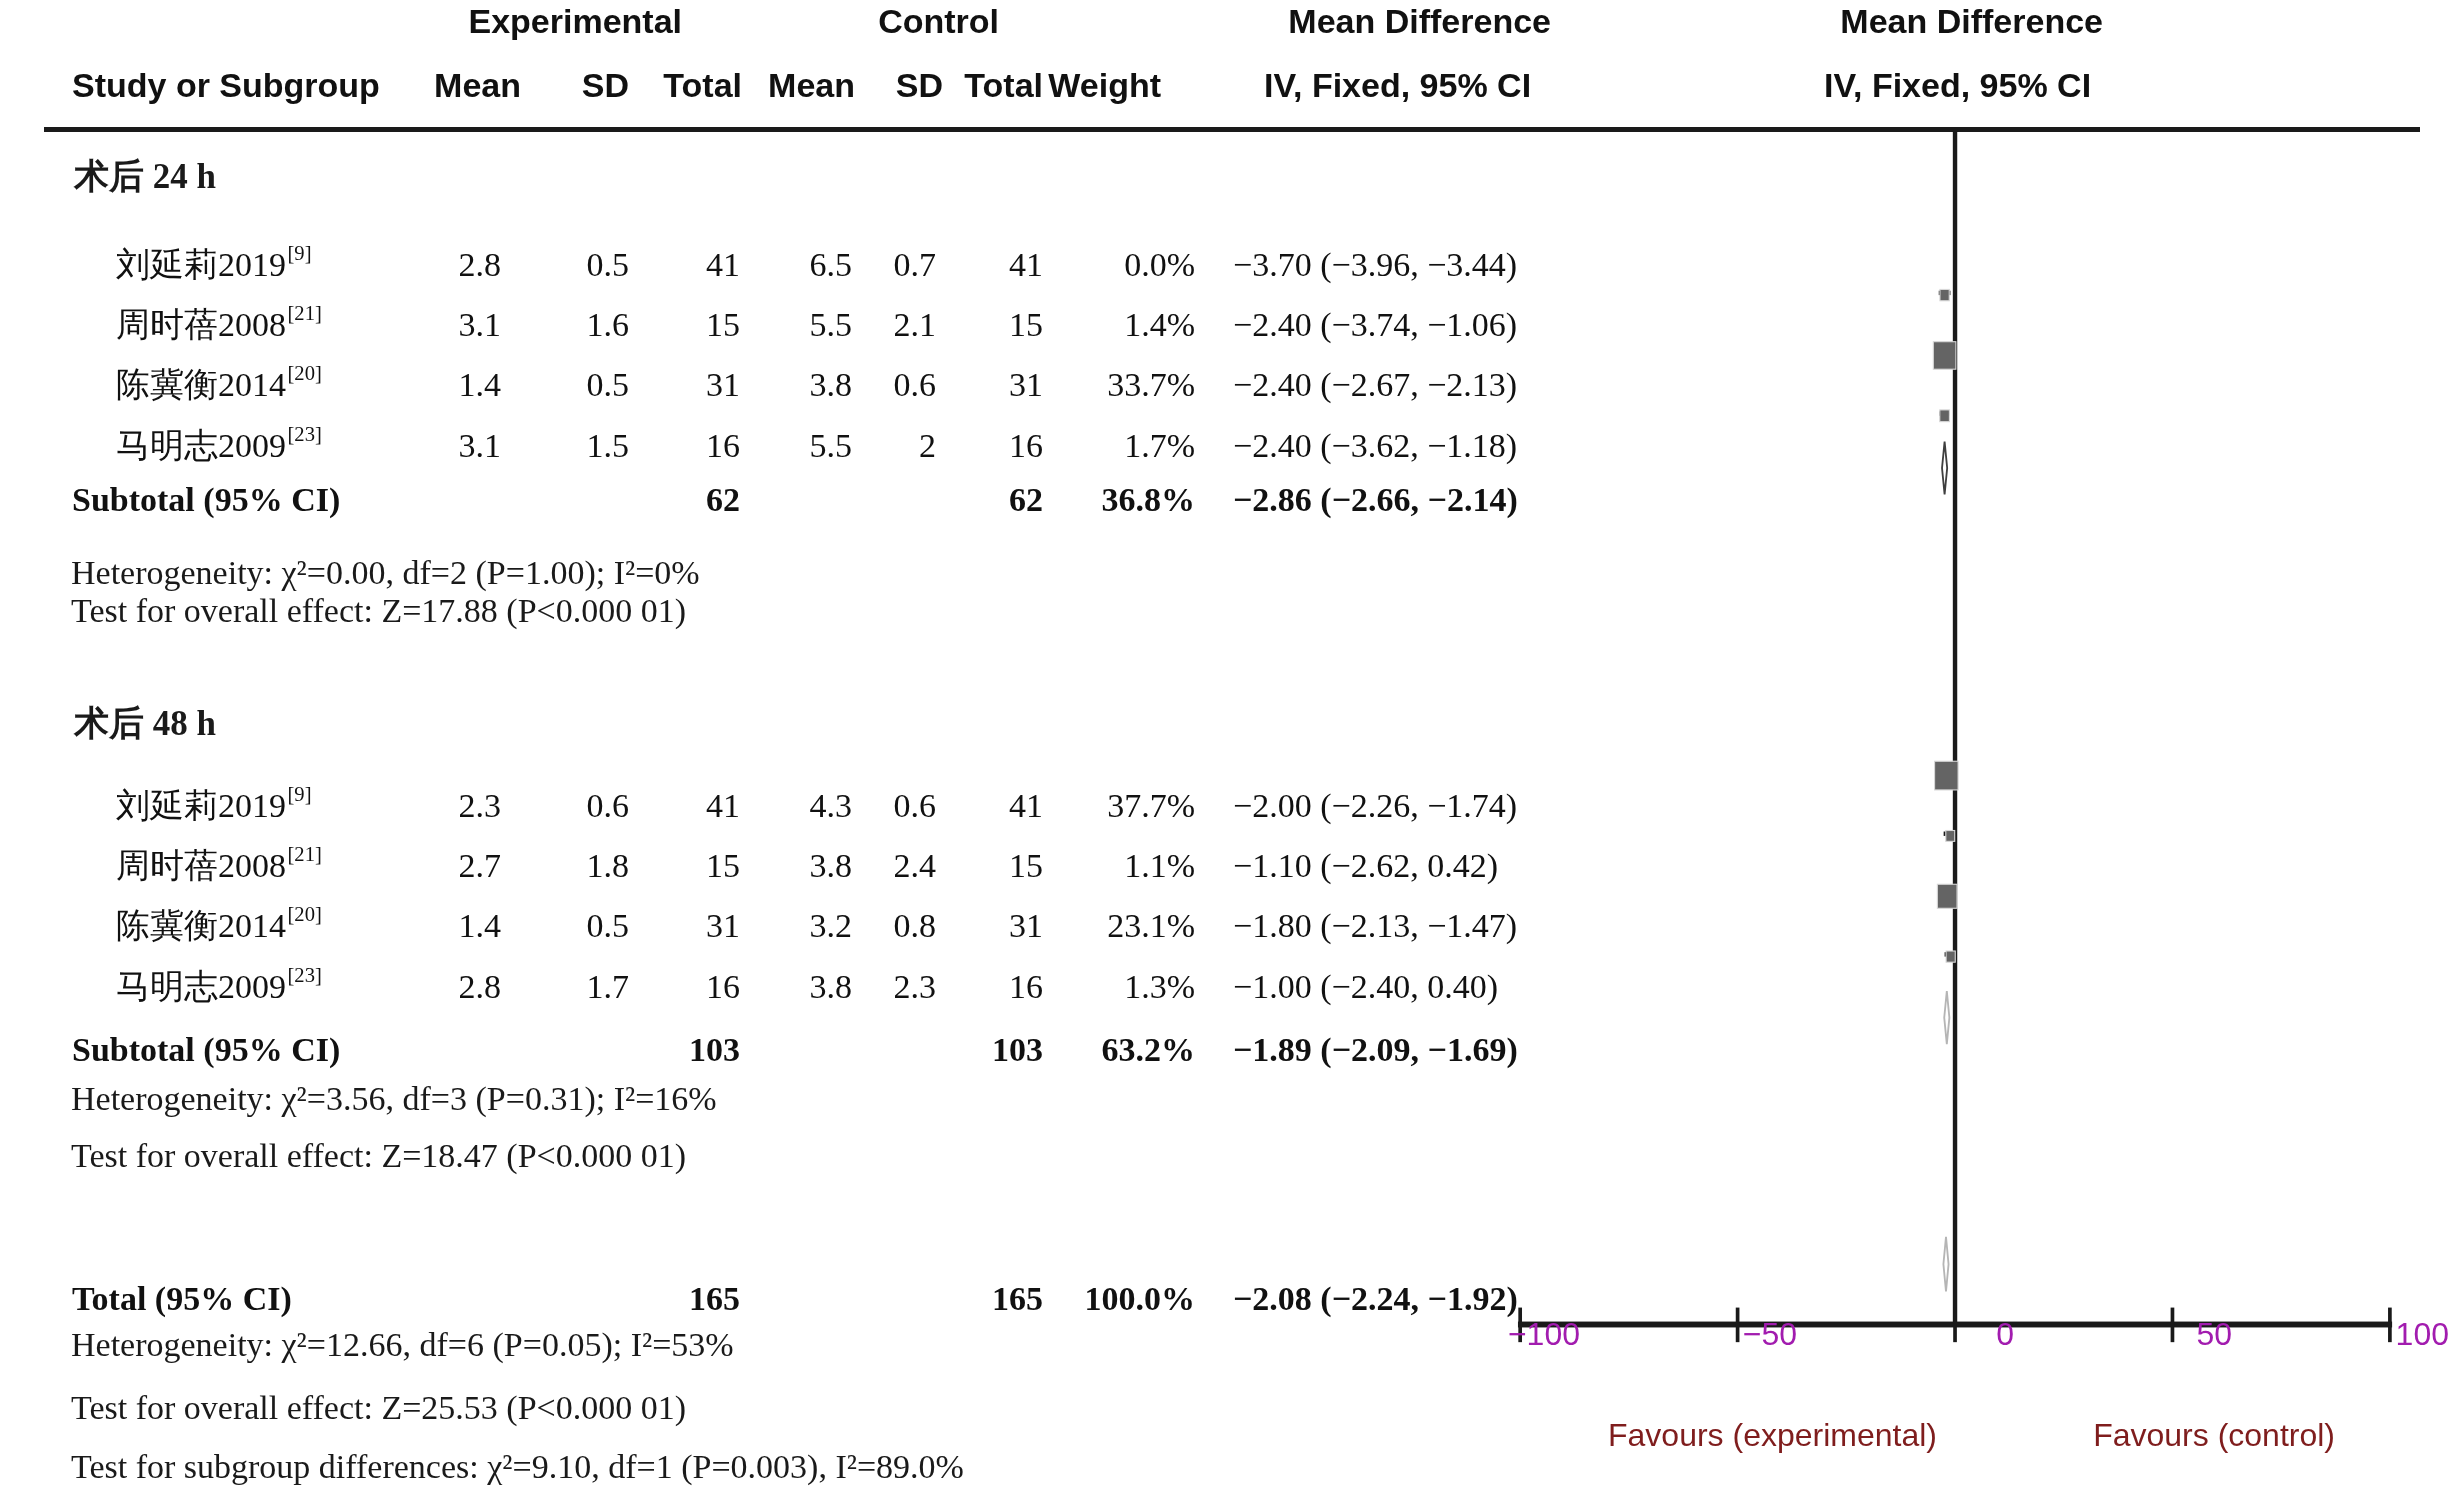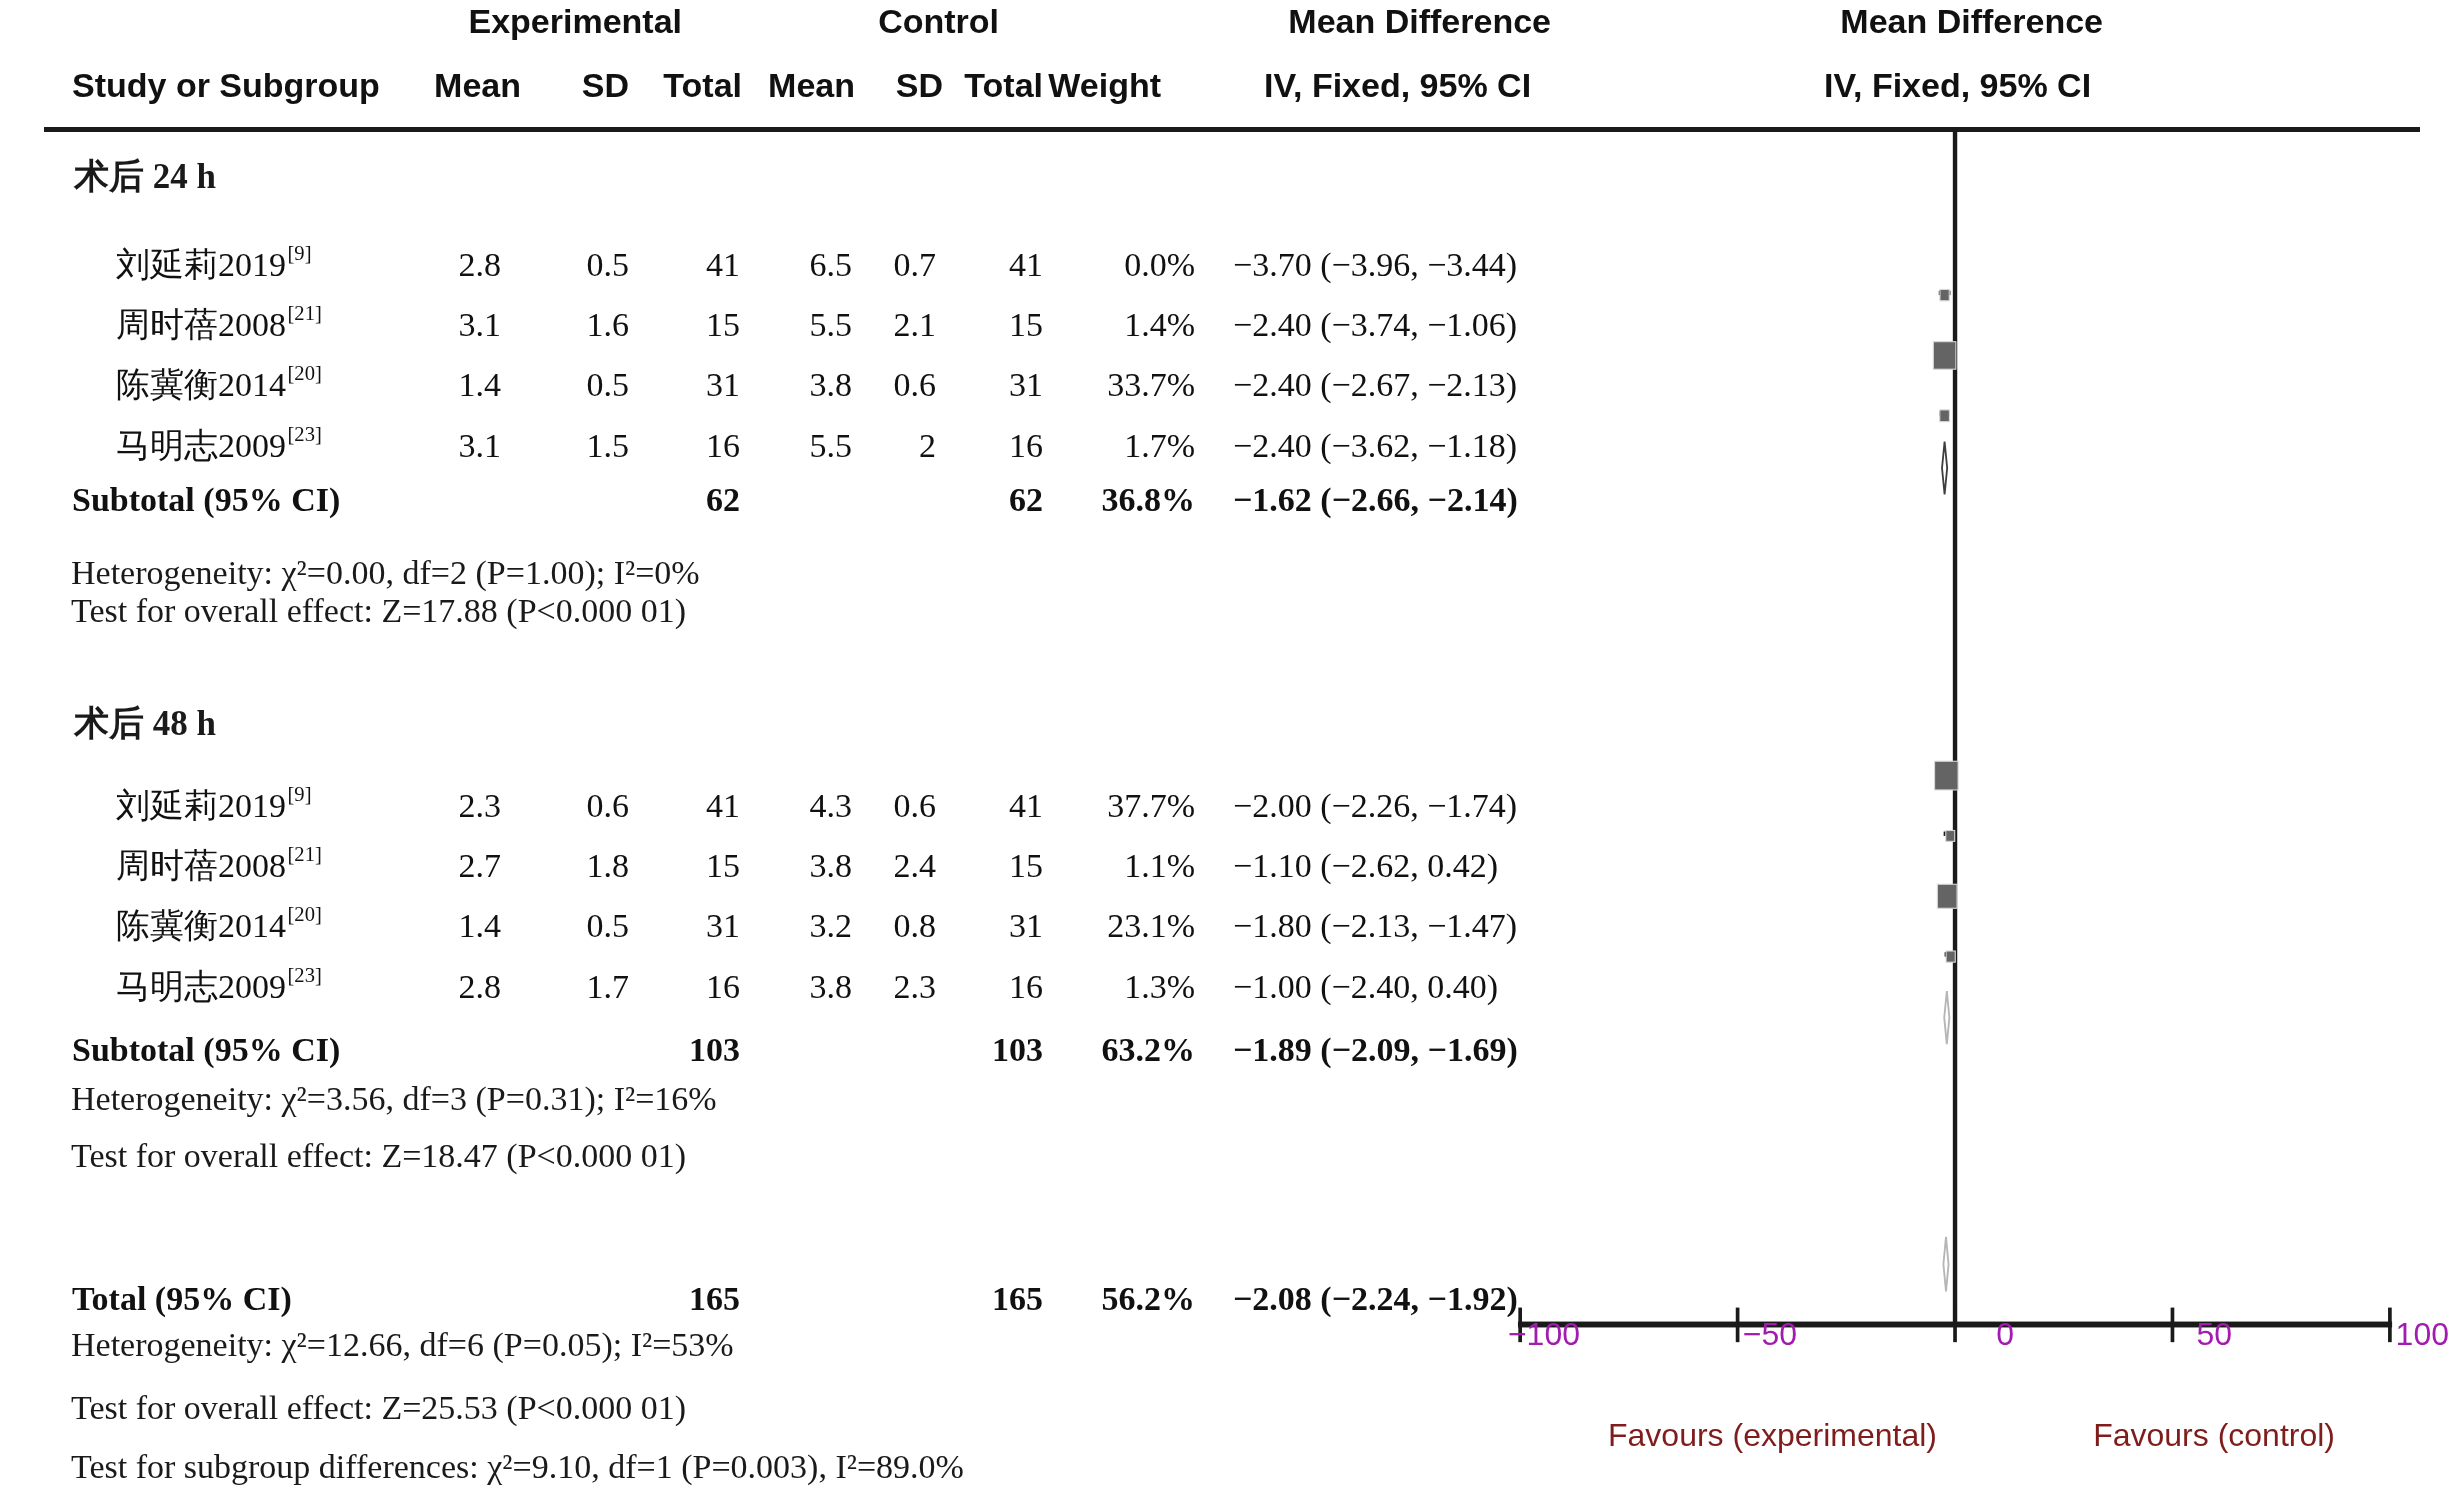--- a/index.html
+++ b/index.html
@@ -139,21 +139,21 @@
         <div class="c dat csd2 r">2</div>
         <div class="c dat ct2 r">16</div>
         <div class="c dat cw r">1.7%</div>
         <div class="c dat cci">−2.40 (−3.62, −1.18)</div>
       </div>
       <div class="trow" style="top: 448px;">
         <div class="c dat cl b">Subtotal (95% CI)</div>
         <div class="c dat ct1 r b">62</div>
         <div class="c dat ct2 r b">62</div>
         <div class="c dat cw r b">36.8%</div>
-        <div class="c dat cci b">−1.62 (−2.66, −2.14)</div>
+        <div class="c dat cci b">−2.86 (−2.66, −2.14)</div>
       </div>
       <div class="trow" style="top: 754px;">
         <div class="c dat cs">
           <span>刘延莉2019</span>
           <span class="refsup">[9]</span>
         </div>
         <div class="c dat cm1 r">2.3</div>
         <div class="c dat csd1 r">0.6</div>
         <div class="c dat ct1 r">41</div>
         <div class="c dat cm2 r">4.3</div>
@@ -208,21 +208,21 @@
         <div class="c dat cl b">Subtotal (95% CI)</div>
         <div class="c dat ct1 r b">103</div>
         <div class="c dat ct2 r b">103</div>
         <div class="c dat cw r b">63.2%</div>
         <div class="c dat cci b">−1.89 (−2.09, −1.69)</div>
       </div>
       <div class="trow" style="top: 1247px;">
         <div class="c dat cl b">Total (95% CI)</div>
         <div class="c dat ct1 r b">165</div>
         <div class="c dat ct2 r b">165</div>
-        <div class="c dat cw r b">56.2%</div>
+        <div class="c dat cw r b">100.0%</div>
         <div class="c dat cci b">−2.08 (−2.24, −1.92)</div>
       </div>
     </div>
 
   <div class="abs fline" style="top:543px;">Heterogeneity: χ²=0.00, df=2 (P=1.00); I²=0%</div>
   <div class="abs fline" style="top:581px;">Test for overall effect: Z=17.88 (P&lt;0.000 01)</div>
   <div class="abs fline" style="top:1069px;">Heterogeneity: χ²=3.56, df=3 (P=0.31); I²=16%</div>
   <div class="abs fline" style="top:1126px;">Test for overall effect: Z=18.47 (P&lt;0.000 01)</div>
   <div class="abs fline" style="top:1315px;">Heterogeneity: χ²=12.66, df=6 (P=0.05); I²=53%</div>
   <div class="abs fline" style="top:1378px;">Test for overall effect: Z=25.53 (P&lt;0.000 01)</div>

